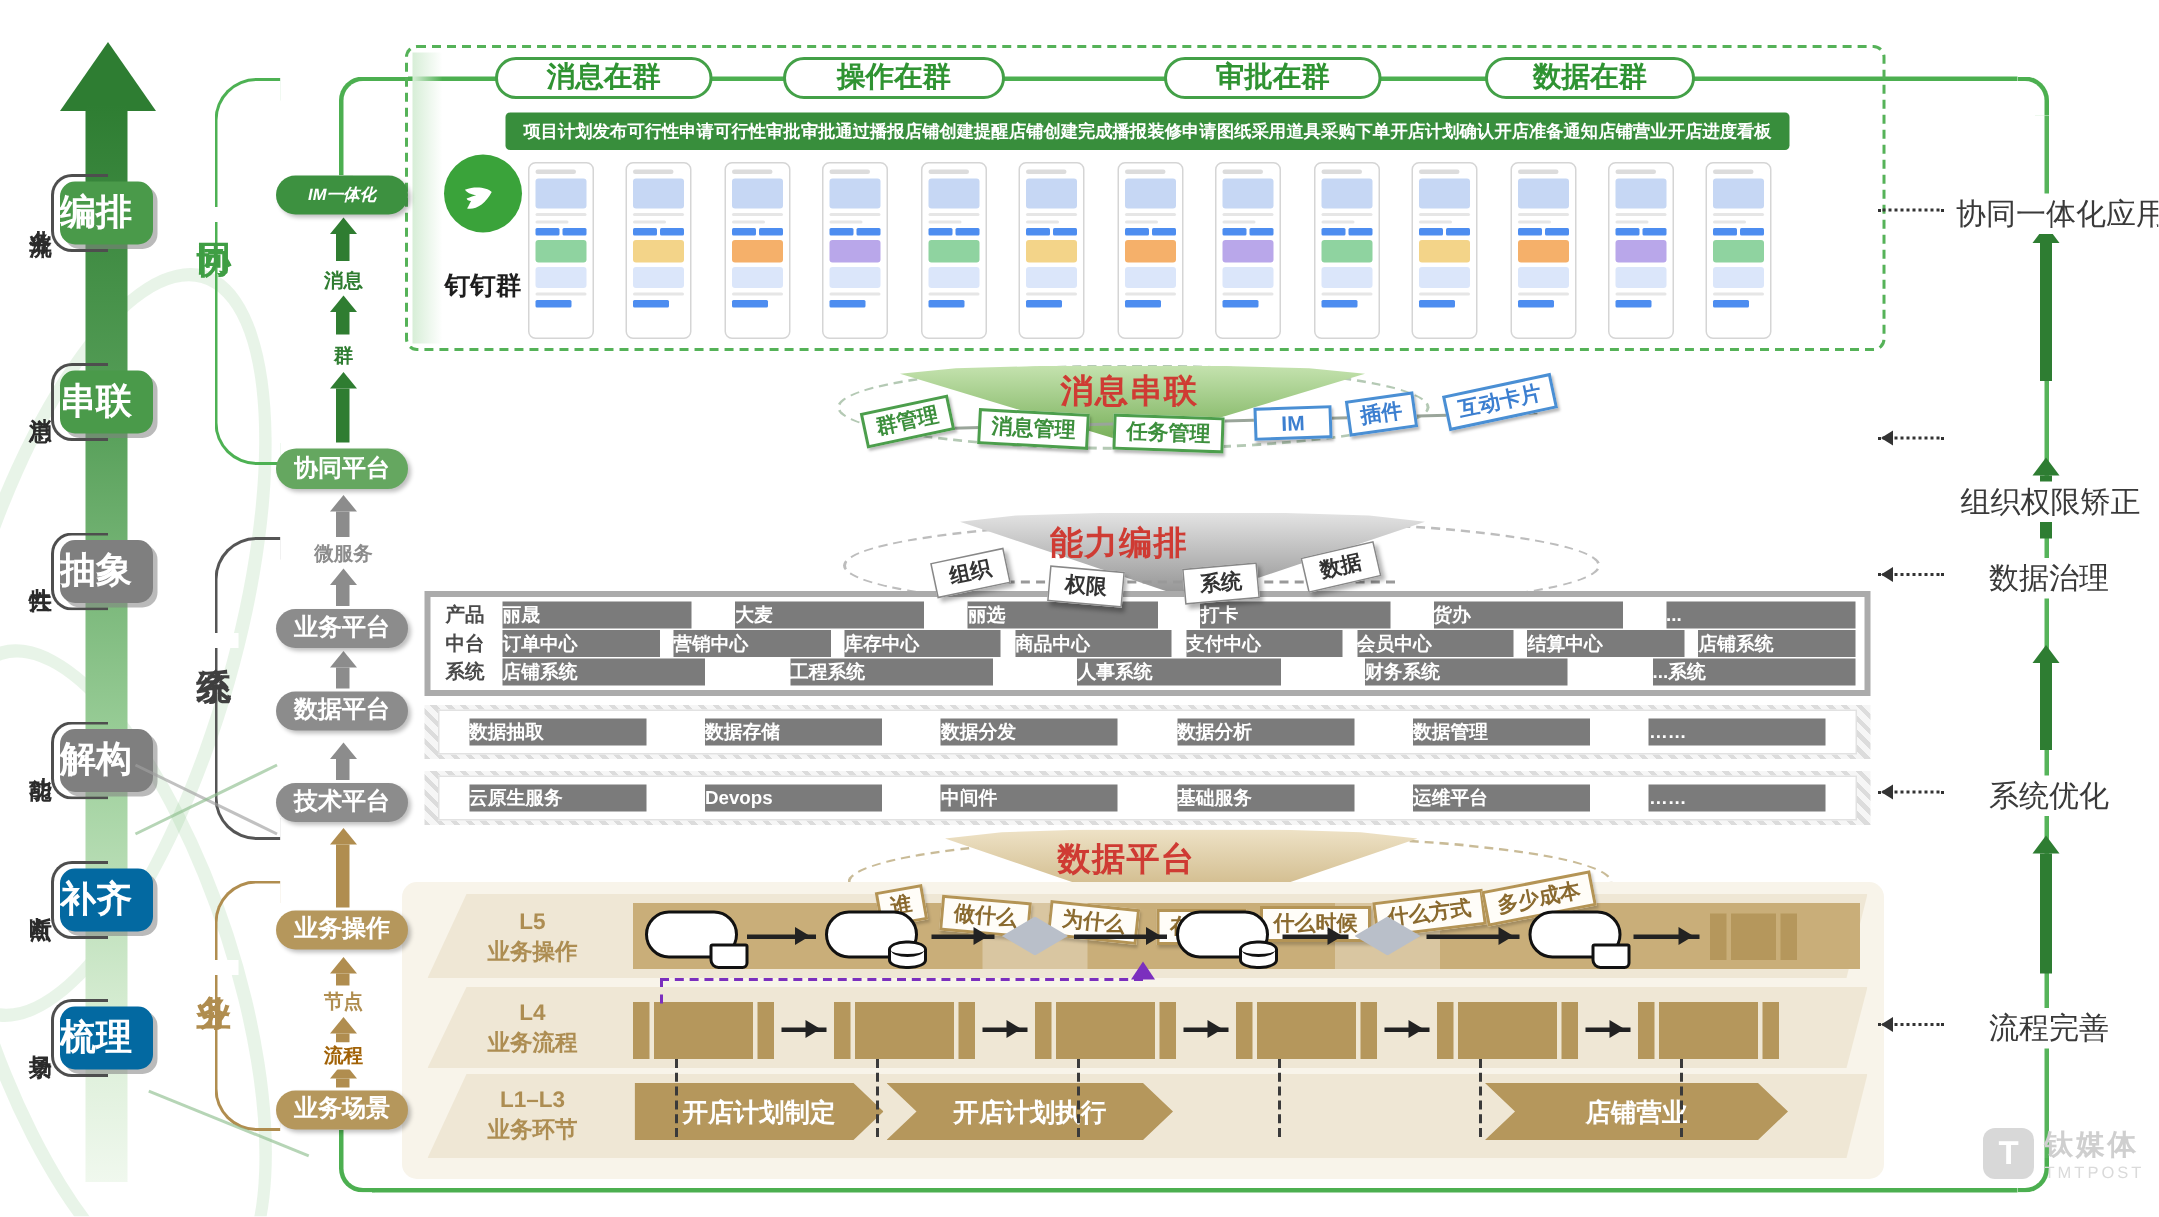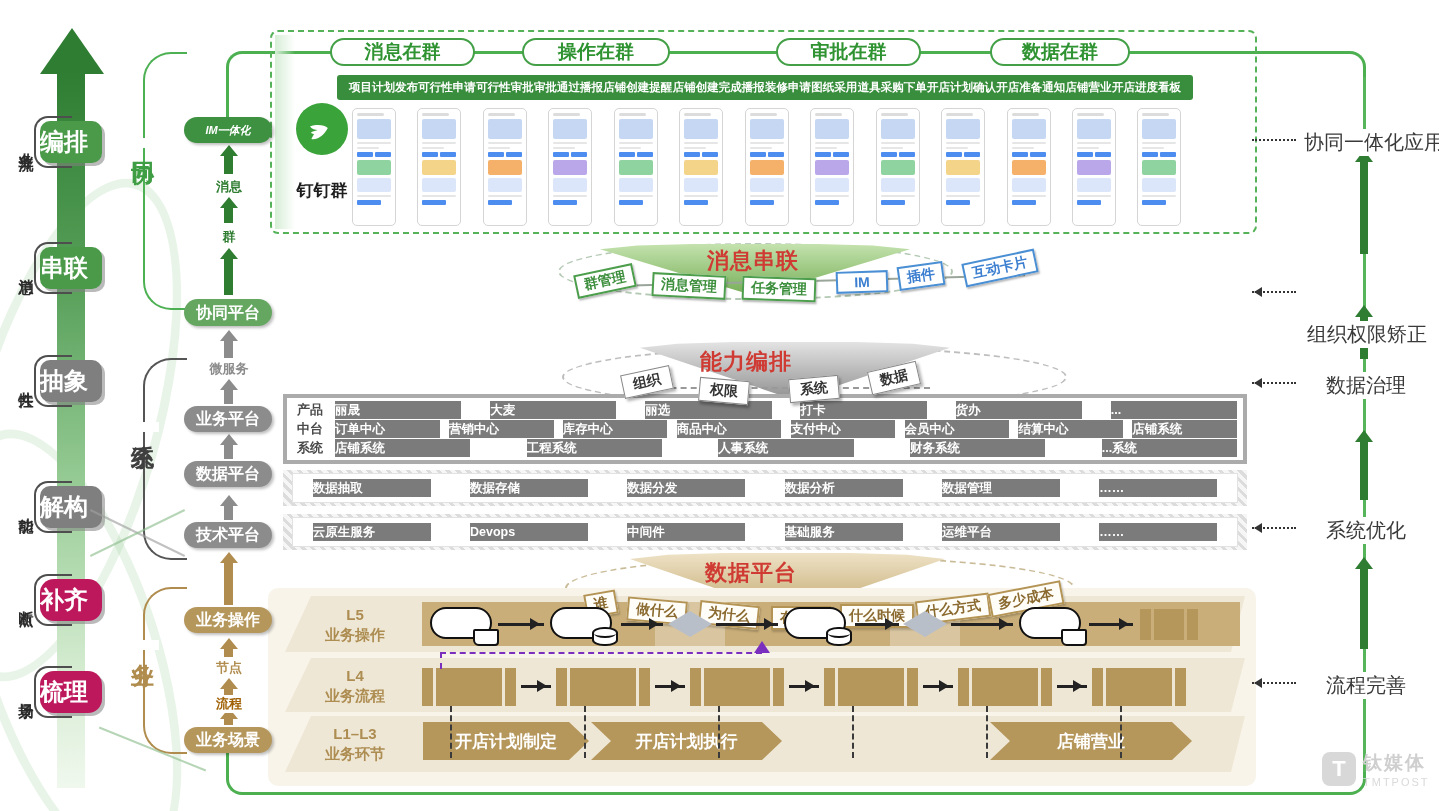--- a/index.html
+++ b/index.html
@@ -13,21 +13,21 @@
   .main-arrow-shaft { position:absolute; left:57px; top:70px; width:28px; height:718px;
     background:linear-gradient(to bottom,#2e7d32 0%,#58a05a 30%,#9ccf9a 60%,#d8edd4 85%,#f0f8ee 100%); }
   .ribbon { position:absolute; border:9px solid rgba(126,193,126,.18); border-radius:50%; }
 
   
   .step-frame { position:absolute; left:34px; width:38px; border:2.5px solid #4e4e4e; border-right:none; border-radius:14px 0 0 14px; }
   .step-side { position:absolute; left:13px; width:22px; writing-mode:vertical-rl; text-orientation:upright;
     font-size:15px; font-weight:700; color:#2b2b2b; text-align:center; letter-spacing:1px; }
   .step-box { position:absolute; left:40px; width:62px; height:42px; border-radius:10px; color:#fff;
     font-size:24px; font-weight:700; line-height:42px; box-shadow:3px 3px 0 rgba(130,130,130,.55); }
-  .sb-green { background:#4a9a4a; } .sb-gray { background:#7f7f7f; } .sb-gold { background:#be185d;border-radius:14px; }
+  .sb-green { background:#4a9a4a; } .sb-gray { background:#7f7f7f; } .sb-gold { background:#0369a1; }
 
   
   .bracket { position:absolute; left:143px; width:44px; border-style:solid; border-width:2.5px 0 2.5px 2.5px; border-radius:28px 0 0 28px; }
   .bracket-label { position:absolute; left:129px; width:30px; writing-mode:vertical-rl; text-orientation:upright;
     font-size:23px; font-weight:700; text-align:center; background:#fff; padding:5px 0; }
 
   
   .pill { position:absolute; left:184px; width:88px; height:26px; border-radius:14px; color:#fff;
     font-size:16px; font-weight:700; text-align:center; line-height:26px; box-shadow:2px 2px 3px rgba(0,0,0,.25); z-index:6; }
   .p-dkgreen { background:#3d9140; } .p-green { background:#65a760; } .p-gray { background:#8c8c8c; } .p-gold { background:#b5975c; }

